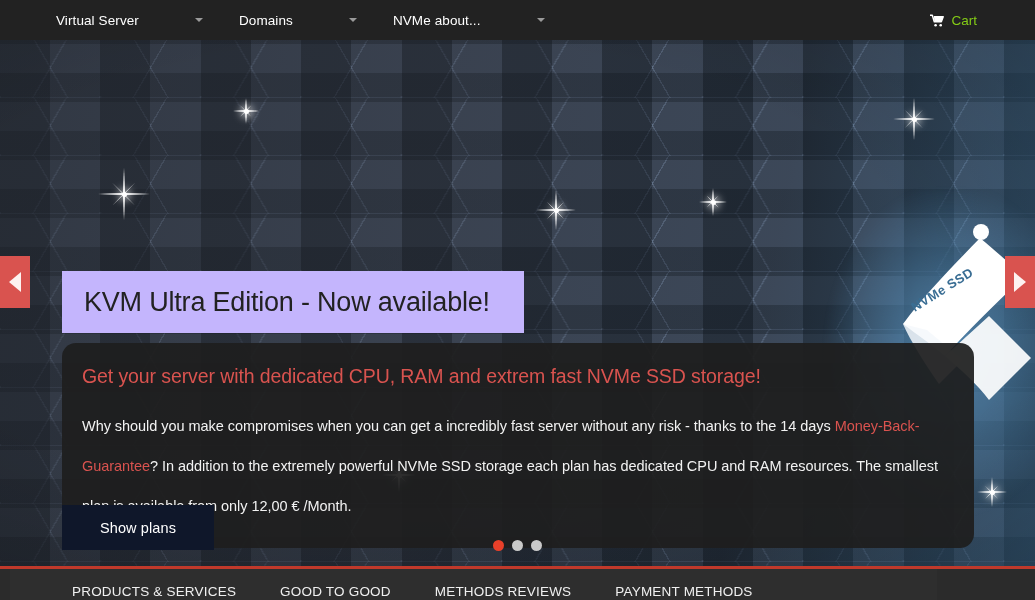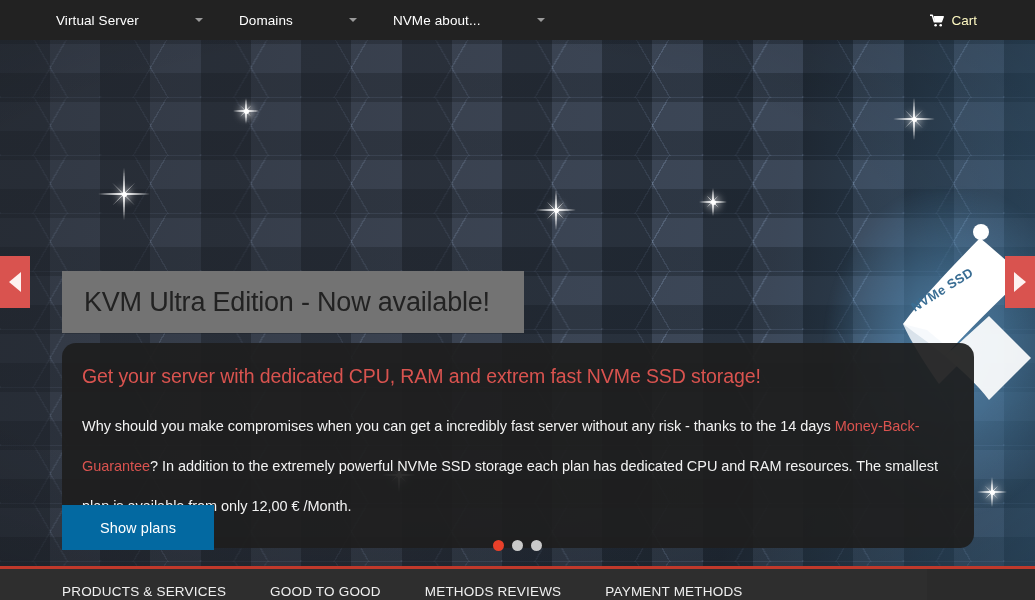--- a/index.html
+++ b/index.html
@@ -53,21 +53,21 @@
     width: 0; height: 0;
     border-left: 4.5px solid transparent;
     border-right: 4.5px solid transparent;
     border-top: 4.5px solid #9a9a9a;
   }
   .nav-right {
     margin-left: auto;
     margin-right: 58px;
     display: flex;
     align-items: flex-start;
-    color: #fef9c3;
+    color: #84cc16;
     font-size: 13.5px;
     cursor: pointer;
   }
   .cart-glyph {
     font-size: 13px;
     margin-right: 6px;
     line-height: 1;
     position: relative;
     top: 1px;
   }
@@ -192,21 +192,21 @@
     white-space: nowrap;
   }
 
   
   .slide-title {
     position: absolute;
     left: 62px;
     top: 231px;
     width: 462px;
     height: 62px;
-    background: #737373;
+    background: #c4b5fd;
     display: flex;
     align-items: center;
     padding: 0 22px;
     color: #222222;
     font-size: 27px;
     font-weight: normal;
     letter-spacing: -.2px;
   }
 
   .slide-panel {
@@ -235,21 +235,21 @@
     color: #d9534f;
     text-decoration: none;
   }
 
   .show-plans {
     position: absolute;
     left: 62px;
     top: 465px;
     width: 152px;
     height: 45px;
-    background: #0369a1;
+    background: #0f172a;
     color: #ffffff;
     font-size: 14.5px;
     border: none;
     cursor: pointer;
     font-family: "Liberation Sans", sans-serif;
     letter-spacing: .1px;
   }
 
   
   .arrow {
@@ -298,21 +298,21 @@
     top: 566px; left: 0;
     width: 1035px;
     height: 3px;
     background: #c0392b;
     z-index: 50;
   }
 
   
   .footer {
     position: absolute;
-    top: 569px; left: 0;
+    top: 569px; left: 10px;
     width: 927px;
     height: 31px;
     background: #2e2e2e;
     z-index: 50;
   }
   .footer-inner {
     display: flex;
     align-items: flex-end;
     height: 31px;
     padding-left: 62px;

